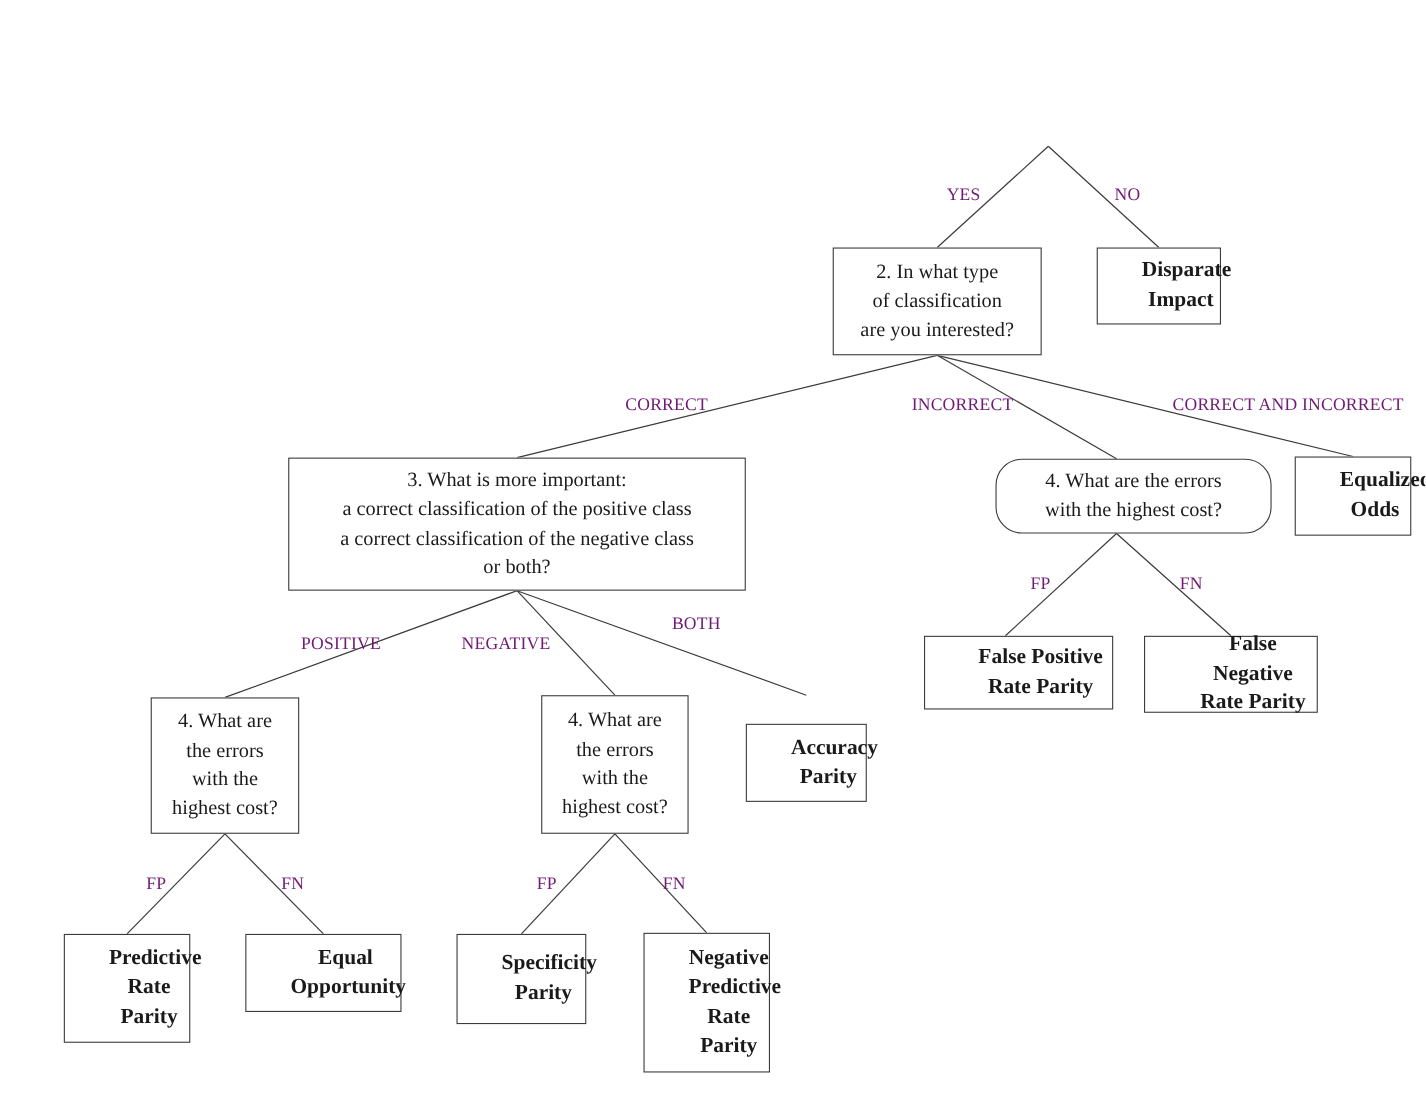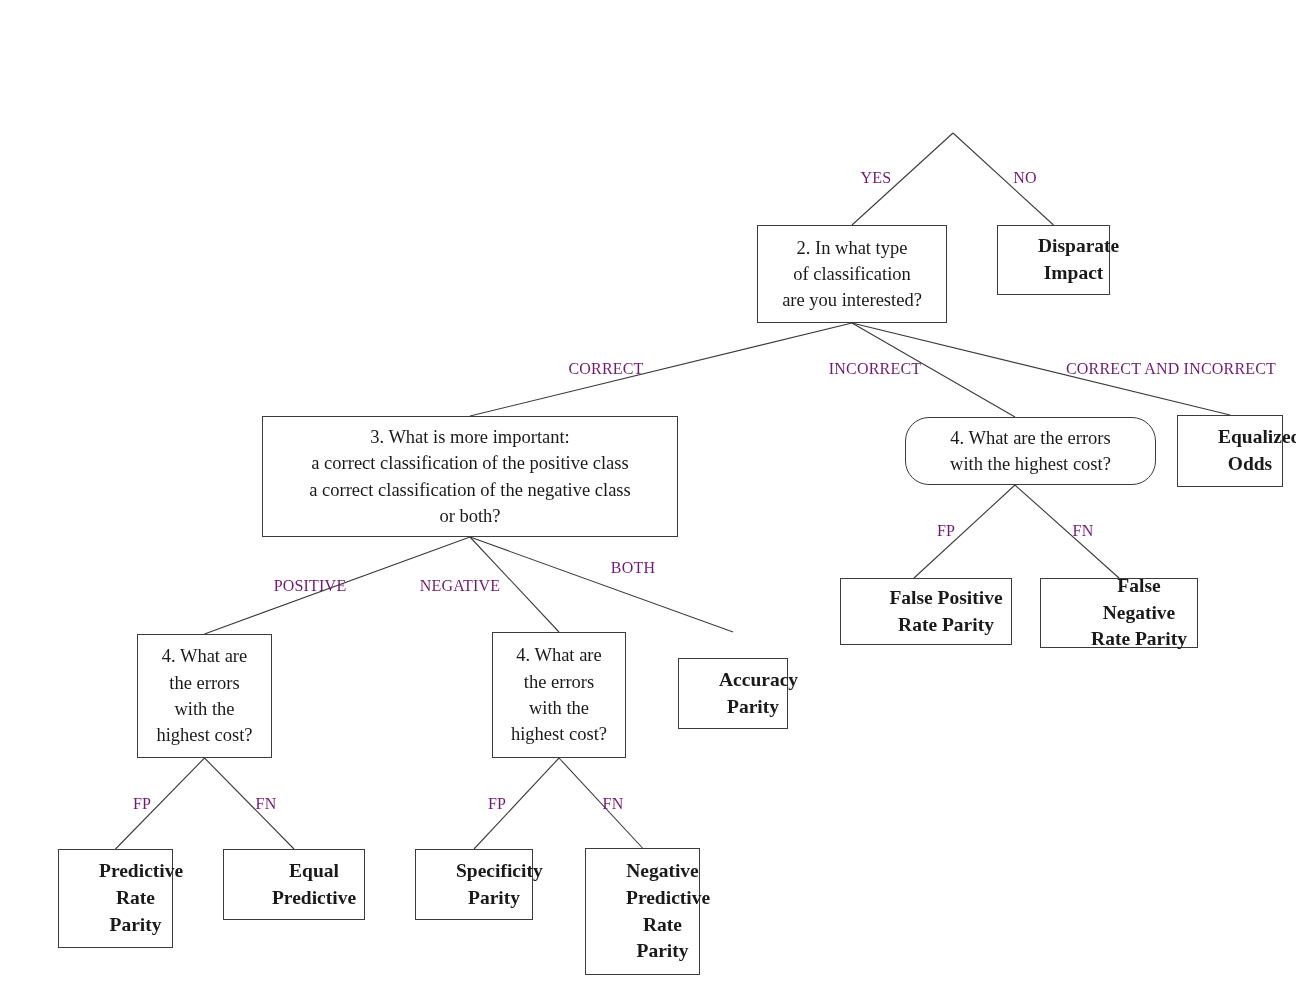--- a/index.html
+++ b/index.html
@@ -134,23 +134,23 @@
       <span>Accuracy
 Parity</span>
     </div>
     <div class="node outcome" style="left: 58px; top: 849px; width: 115px; height: 99px;">
       <span>Predictive
 Rate
 Parity</span>
     </div>
     <div class="node outcome" style="left: 223px; top: 849px; width: 142px; height: 71px;">
       <span>Equal
-Predictive</span>
+Opportunity</span>
     </div>
-    <div class="node outcome" style="left: 415px; top: 849px; width: 118px; height: 71px;">
+    <div class="node outcome" style="left: 415px; top: 849px; width: 118px; height: 82px;">
       <span>Specificity
 Parity</span>
     </div>
     <div class="node outcome" style="left: 585px; top: 848px; width: 115px; height: 127px;">
       <span>Negative
 Predictive
 Rate
 Parity</span>
     </div>
     <div class="node outcome" style="left: 840px; top: 578px; width: 172px; height: 67px;">

